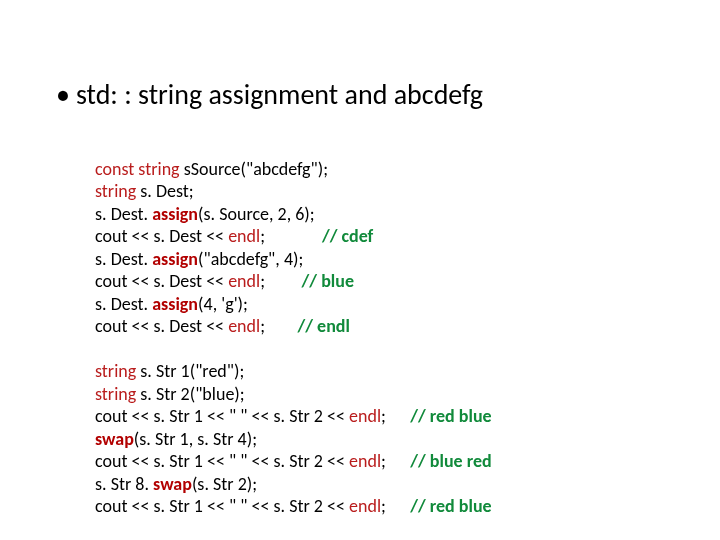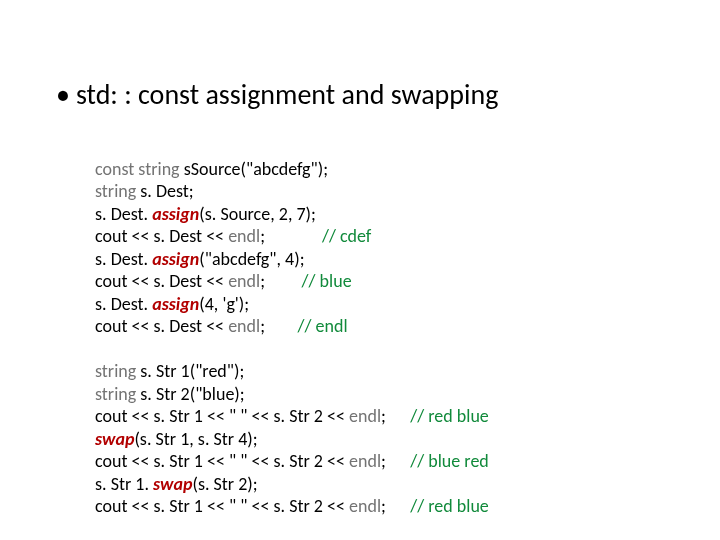--- a/index.html
+++ b/index.html
@@ -31,45 +31,45 @@
   }
   .code {
     position: absolute;
     top: 135px;
     left: 95px;
     font-size: 18px;
     line-height: 1.25;
     white-space: pre;
     color: #000;
   }
-  .code .kw   { color: #737373; }     
-  .code .fn   { color: #b20000; font-weight: bold; font-style: italic; }     
-  .code .cmt  { color: #118a3b; font-weight: normal; }     
+  .code .kw   { color: #b91c1c; }     
+  .code .fn   { color: #b20000; font-weight: bold; }     
+  .code .cmt  { color: #118a3b; font-weight: bold; }     
 </style>
 </head>
 <body>
 
 <div class="slide">
 
   <div class="title-row">
-    <span class="bullet">•</span><span>std: : const assignment and swapping</span>
+    <span class="bullet">•</span><span>std: : string assignment and abcdefg</span>
   </div>
 
   <div class="code">
 <span><span class="kw">const</span> <span class="kw">string</span><span> s</span><span>Source</span><span>("abcdefg");</span></span>
 <span><span class="kw">string</span><span> s. Dest;</span></span>
-<span><span>s. Dest. </span><span class="fn">assign</span><span>(s. Source, 2, 7);</span></span>
+<span><span>s. Dest. </span><span class="fn">assign</span><span>(s. Source, 2, 6);</span></span>
 <span><span>cout &lt;&lt; s. Dest &lt;&lt; </span><span class="kw">endl</span><span>;              </span><span class="cmt">// cdef</span></span>
 <span><span>s. Dest. </span><span class="fn">assign</span><span>("abcdefg", 4);</span></span>
 <span><span>cout &lt;&lt; s. Dest &lt;&lt; </span><span class="kw">endl</span><span>;         </span><span class="cmt">// blue</span></span>
 <span><span>s. Dest. </span><span class="fn">assign</span><span>(4, 'g');</span></span>
 <span><span>cout &lt;&lt; s. Dest &lt;&lt; </span><span class="kw">endl</span><span>;        </span><span class="cmt">// endl</span></span>
 
 <span><span class="kw">string</span><span> s. Str 1("red");</span></span>
 <span><span class="kw">string</span><span> s. Str 2("blue);</span></span>
 <span><span>cout &lt;&lt; s. Str 1 &lt;&lt; " " &lt;&lt; s. Str 2 &lt;&lt; </span><span class="kw">endl</span><span>;      </span><span class="cmt">// red blue</span></span>
 <span><span class="fn">swap</span><span>(s. Str 1, s. Str 4);</span></span>
 <span><span>cout &lt;&lt; s. Str 1 &lt;&lt; " " &lt;&lt; s. Str 2 &lt;&lt; </span><span class="kw">endl</span><span>;      </span><span class="cmt">// blue red</span></span>
-<span><span>s. Str 1. </span><span class="fn">swap</span><span>(s. Str 2);</span></span>
+<span><span>s. Str 8. </span><span class="fn">swap</span><span>(s. Str 2);</span></span>
 <span><span>cout &lt;&lt; s. Str 1 &lt;&lt; " " &lt;&lt; s. Str 2 &lt;&lt; </span><span class="kw">endl</span><span>;      </span><span class="cmt">// red blue</span></span>
 </div>
 
 </div>
 
 </body></html>

